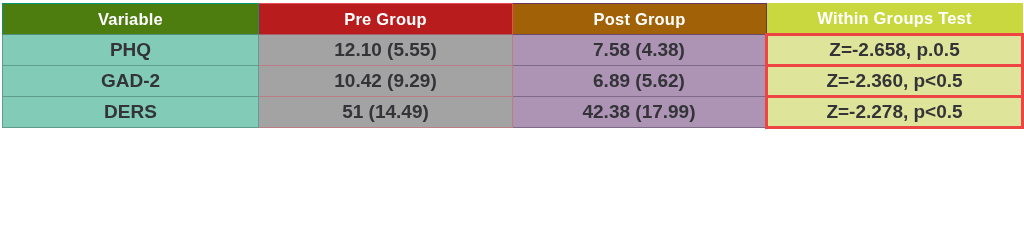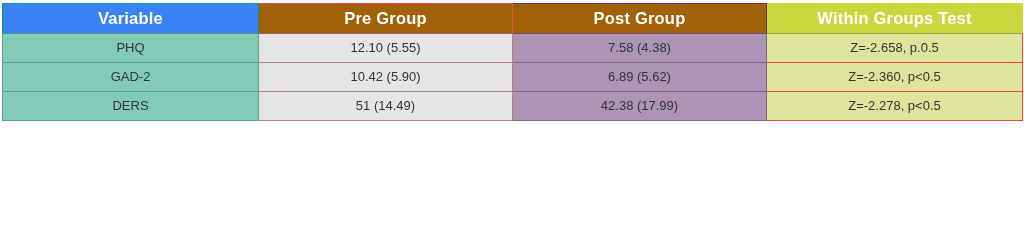--- a/index.html
+++ b/index.html
@@ -37,43 +37,43 @@
   #results-table thead th {
     height: 29px;
     line-height: 29px;
     color: #ffffff;
     font-weight: bold;
     font-size: 16.5px;
     letter-spacing: 0.2px;
   }
   #results-table tbody td {
     color: #333338;
-    font-weight: normal;
-    font-size: 13px;
+    font-weight: bold;
+    font-size: 19px;
   }
 
   
   .h-variable {
-    background: #3b82f6;
+    background: #4d7c0f;
     border: 1px solid #009878;
     border-bottom-color: #4e8f80;
   }
   .d-variable {
     background: #81cbb7;
     border: 1px solid #5f9d8c;
   }
 
   
   .h-pre {
-    background: #a16207;
+    background: #b91c1c;
     border: 1px solid #e94e58;
     border-bottom-color: #a5616a;
   }
   .d-pre {
-    background: #e5e5e5;
+    background: #a3a3a3;
     border: 1px solid #b97f85;
   }
 
   
   .h-post {
     background: #a16207;
     border: 1px solid #653566;
     border-bottom-color: #6b4a72;
   }
   .d-post {
@@ -82,21 +82,21 @@
   }
 
   
   .h-test {
     background: #c9d83f;
     border: 1px solid #c9d83f;
     border-bottom-color: #9aa64c;
   }
   .d-test {
     background: #dee59a;
-    border: 1px solid #ef4444;
+    border: 3px solid #ef4444;
   }
 </style>
 </head>
 <body>
 
 <table id="results-table">
   <colgroup>
     <col class="c-variable">
     <col class="c-pre">
     <col class="c-post">
@@ -112,21 +112,21 @@
   </thead>
   <tbody>
     <tr>
       <td class="d-variable">PHQ</td>
       <td class="d-pre">12.10 (5.55)</td>
       <td class="d-post">7.58 (4.38)</td>
       <td class="d-test">Z=-2.658, p.0.5</td>
     </tr>
     <tr>
       <td class="d-variable">GAD-2</td>
-      <td class="d-pre">10.42 (5.90)</td>
+      <td class="d-pre">10.42 (9.29)</td>
       <td class="d-post">6.89 (5.62)</td>
       <td class="d-test">Z=-2.360, p&lt;0.5</td>
     </tr>
     <tr>
       <td class="d-variable">DERS</td>
       <td class="d-pre">51 (14.49)</td>
       <td class="d-post">42.38 (17.99)</td>
       <td class="d-test">Z=-2.278, p&lt;0.5</td>
     </tr>
   </tbody>

